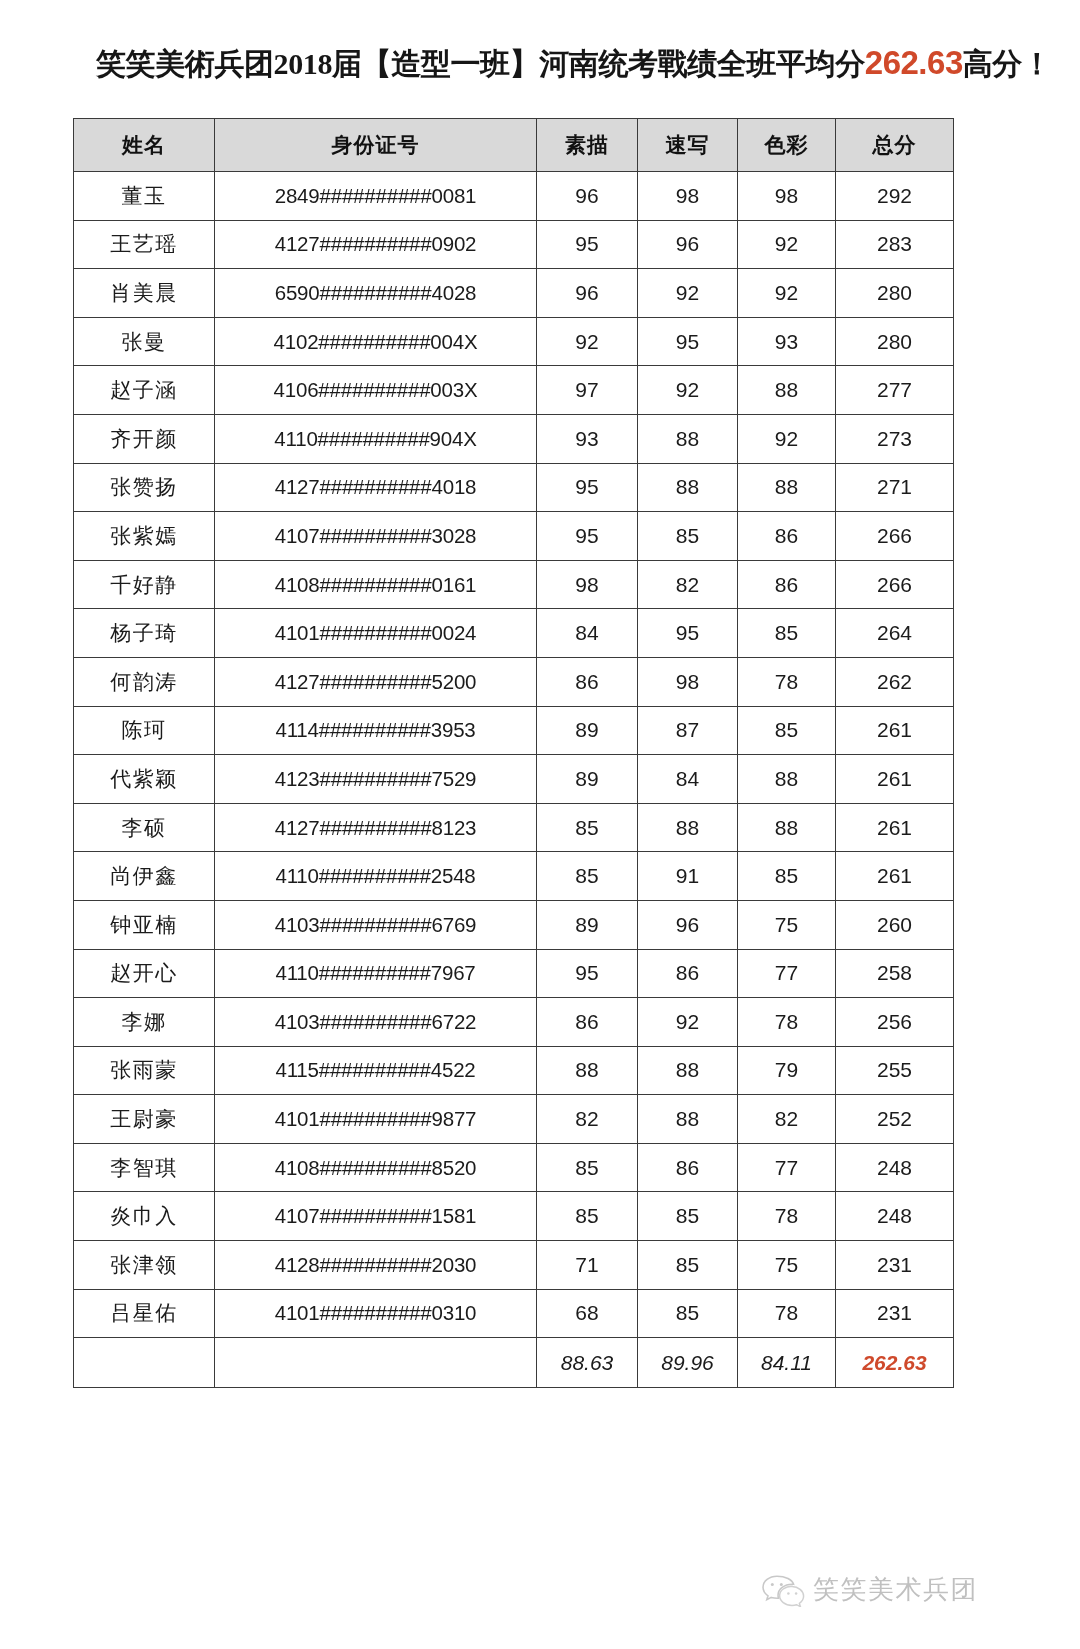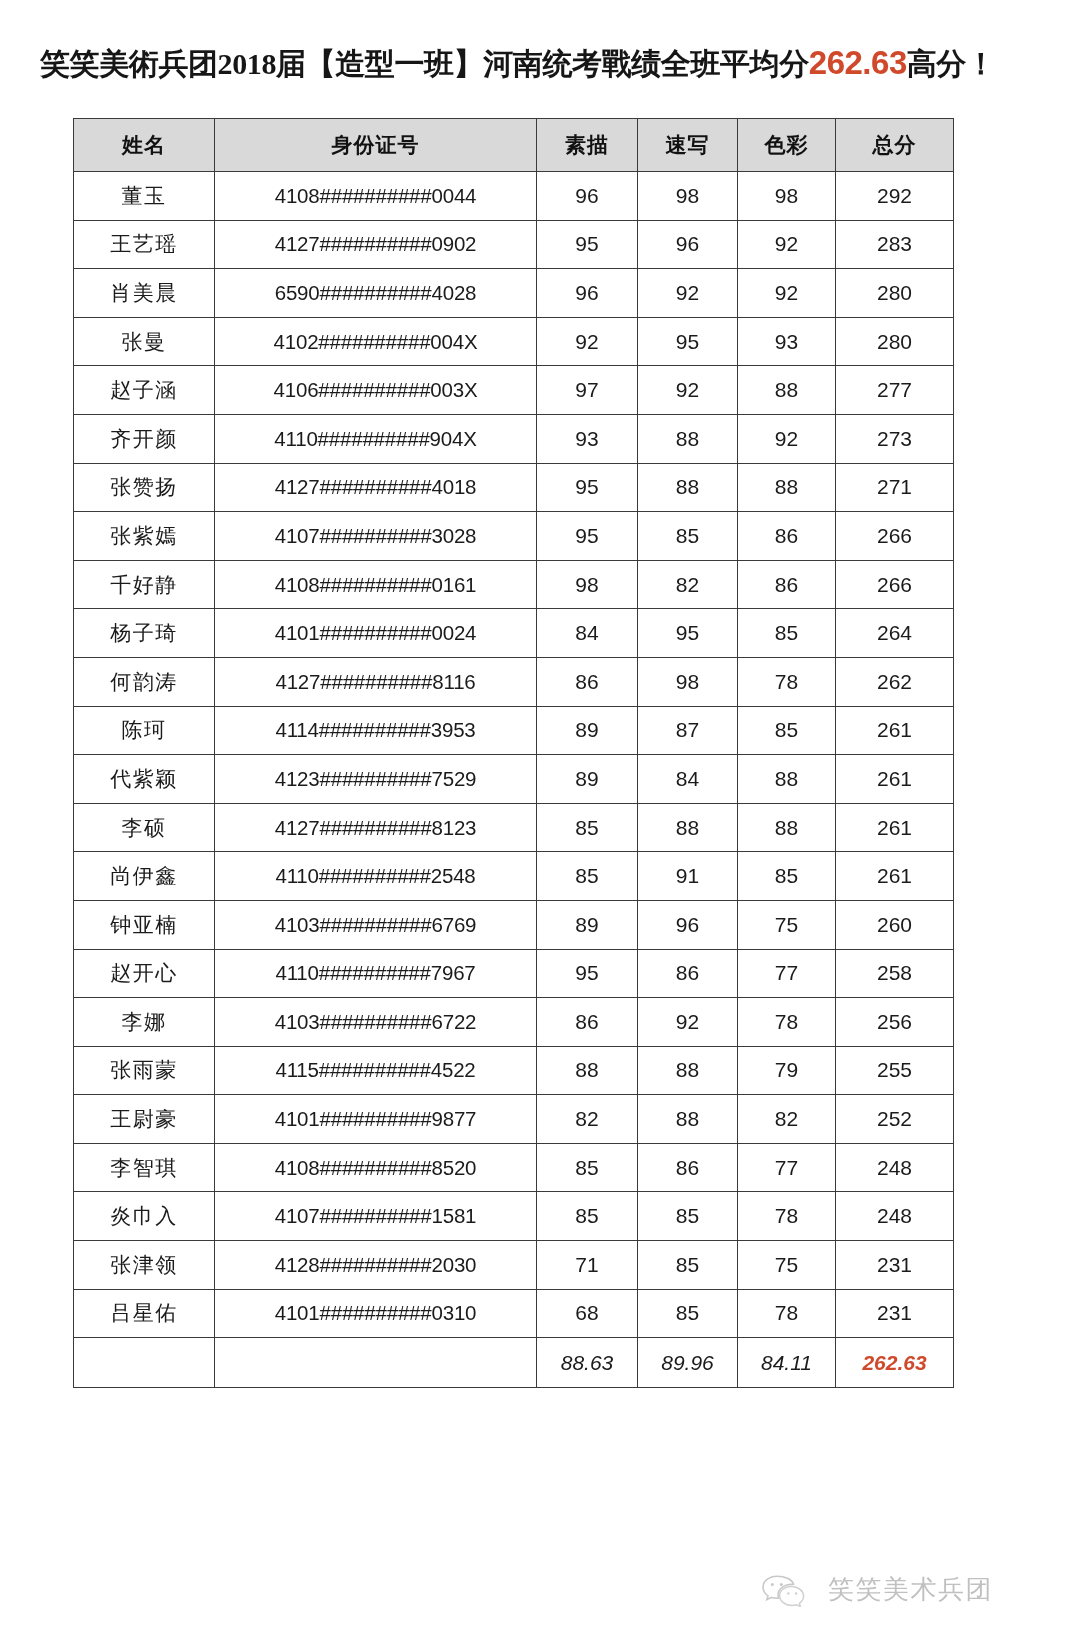--- a/index.html
+++ b/index.html
@@ -16,21 +16,21 @@
     overflow: hidden;
   }
 
   
   .title-bar {
     position: absolute;
     left: 0;
     top: 44px;
     width: 1080px;
     text-align: left;
-    padding-left: 40px;
+    padding-left: 96px;
     box-sizing: border-box;
     white-space: nowrap;
   }
   .title-text {
     font-family: "Liberation Serif", "DejaVu Serif", serif;
     font-size: 30px;
     font-weight: bold;
     letter-spacing: -0.4px;
     color: #161616;
     display: inline;
@@ -110,21 +110,21 @@
     font-weight: bold;
   }
 
   
   .watermark {
     position: absolute;
     left: 760px;
     top: 1572px;
     display: flex;
     align-items: center;
-    gap: 22px;
+    gap: 7px;
     opacity: 0.62;
   }
   .wechat-icon {
     width: 46px;
     height: 34px;
     position: relative;
     flex: 0 0 auto;
   }
   .wm-text {
     font-family: "Liberation Serif", "DejaVu Serif", serif;
@@ -150,21 +150,21 @@
         <th class="h-id">身份证号</th>
         <th class="h-s1">素描</th>
         <th class="h-s2">速写</th>
         <th class="h-s3">色彩</th>
         <th class="h-total">总分</th>
       </tr>
     </thead>
     <tbody id="table-body">
         <tr>
           <td class="c-name">董玉</td>
-          <td class="c-id">4108##########0044</td>
+          <td class="c-id">2849##########0081</td>
           <td class="c-score">96</td>
           <td class="c-score2">98</td>
           <td class="c-score3">98</td>
           <td class="c-total">292</td>
         </tr>
         <tr>
           <td class="c-name">王艺瑶</td>
           <td class="c-id">4127##########0902</td>
           <td class="c-score">95</td>
           <td class="c-score2">96</td>
@@ -230,21 +230,21 @@
         <tr>
           <td class="c-name">杨子琦</td>
           <td class="c-id">4101##########0024</td>
           <td class="c-score">84</td>
           <td class="c-score2">95</td>
           <td class="c-score3">85</td>
           <td class="c-total">264</td>
         </tr>
         <tr>
           <td class="c-name">何韵涛</td>
-          <td class="c-id">4127##########8116</td>
+          <td class="c-id">4127##########5200</td>
           <td class="c-score">86</td>
           <td class="c-score2">98</td>
           <td class="c-score3">78</td>
           <td class="c-total">262</td>
         </tr>
         <tr>
           <td class="c-name">陈珂</td>
           <td class="c-id">4114##########3953</td>
           <td class="c-score">89</td>
           <td class="c-score2">87</td>

